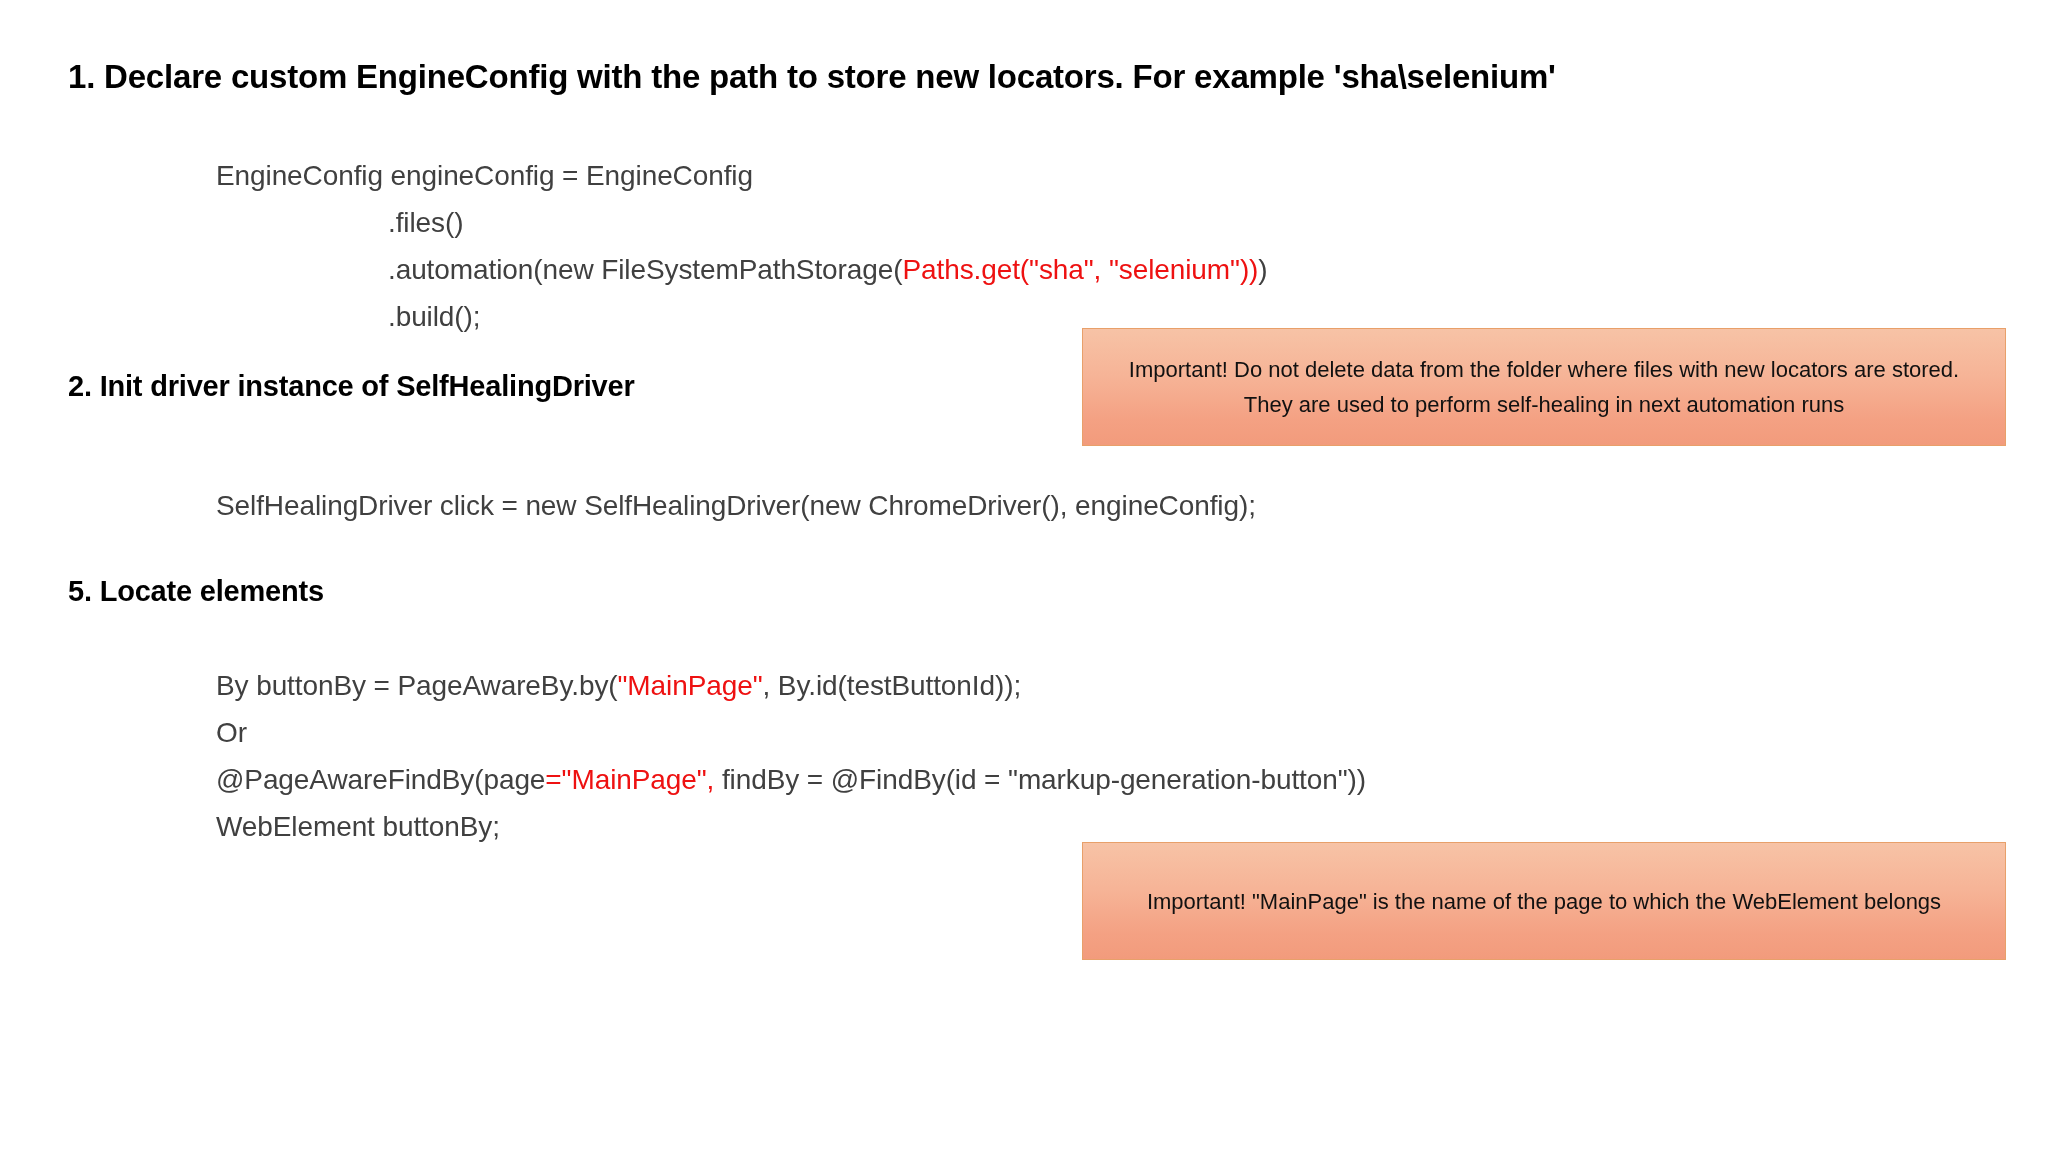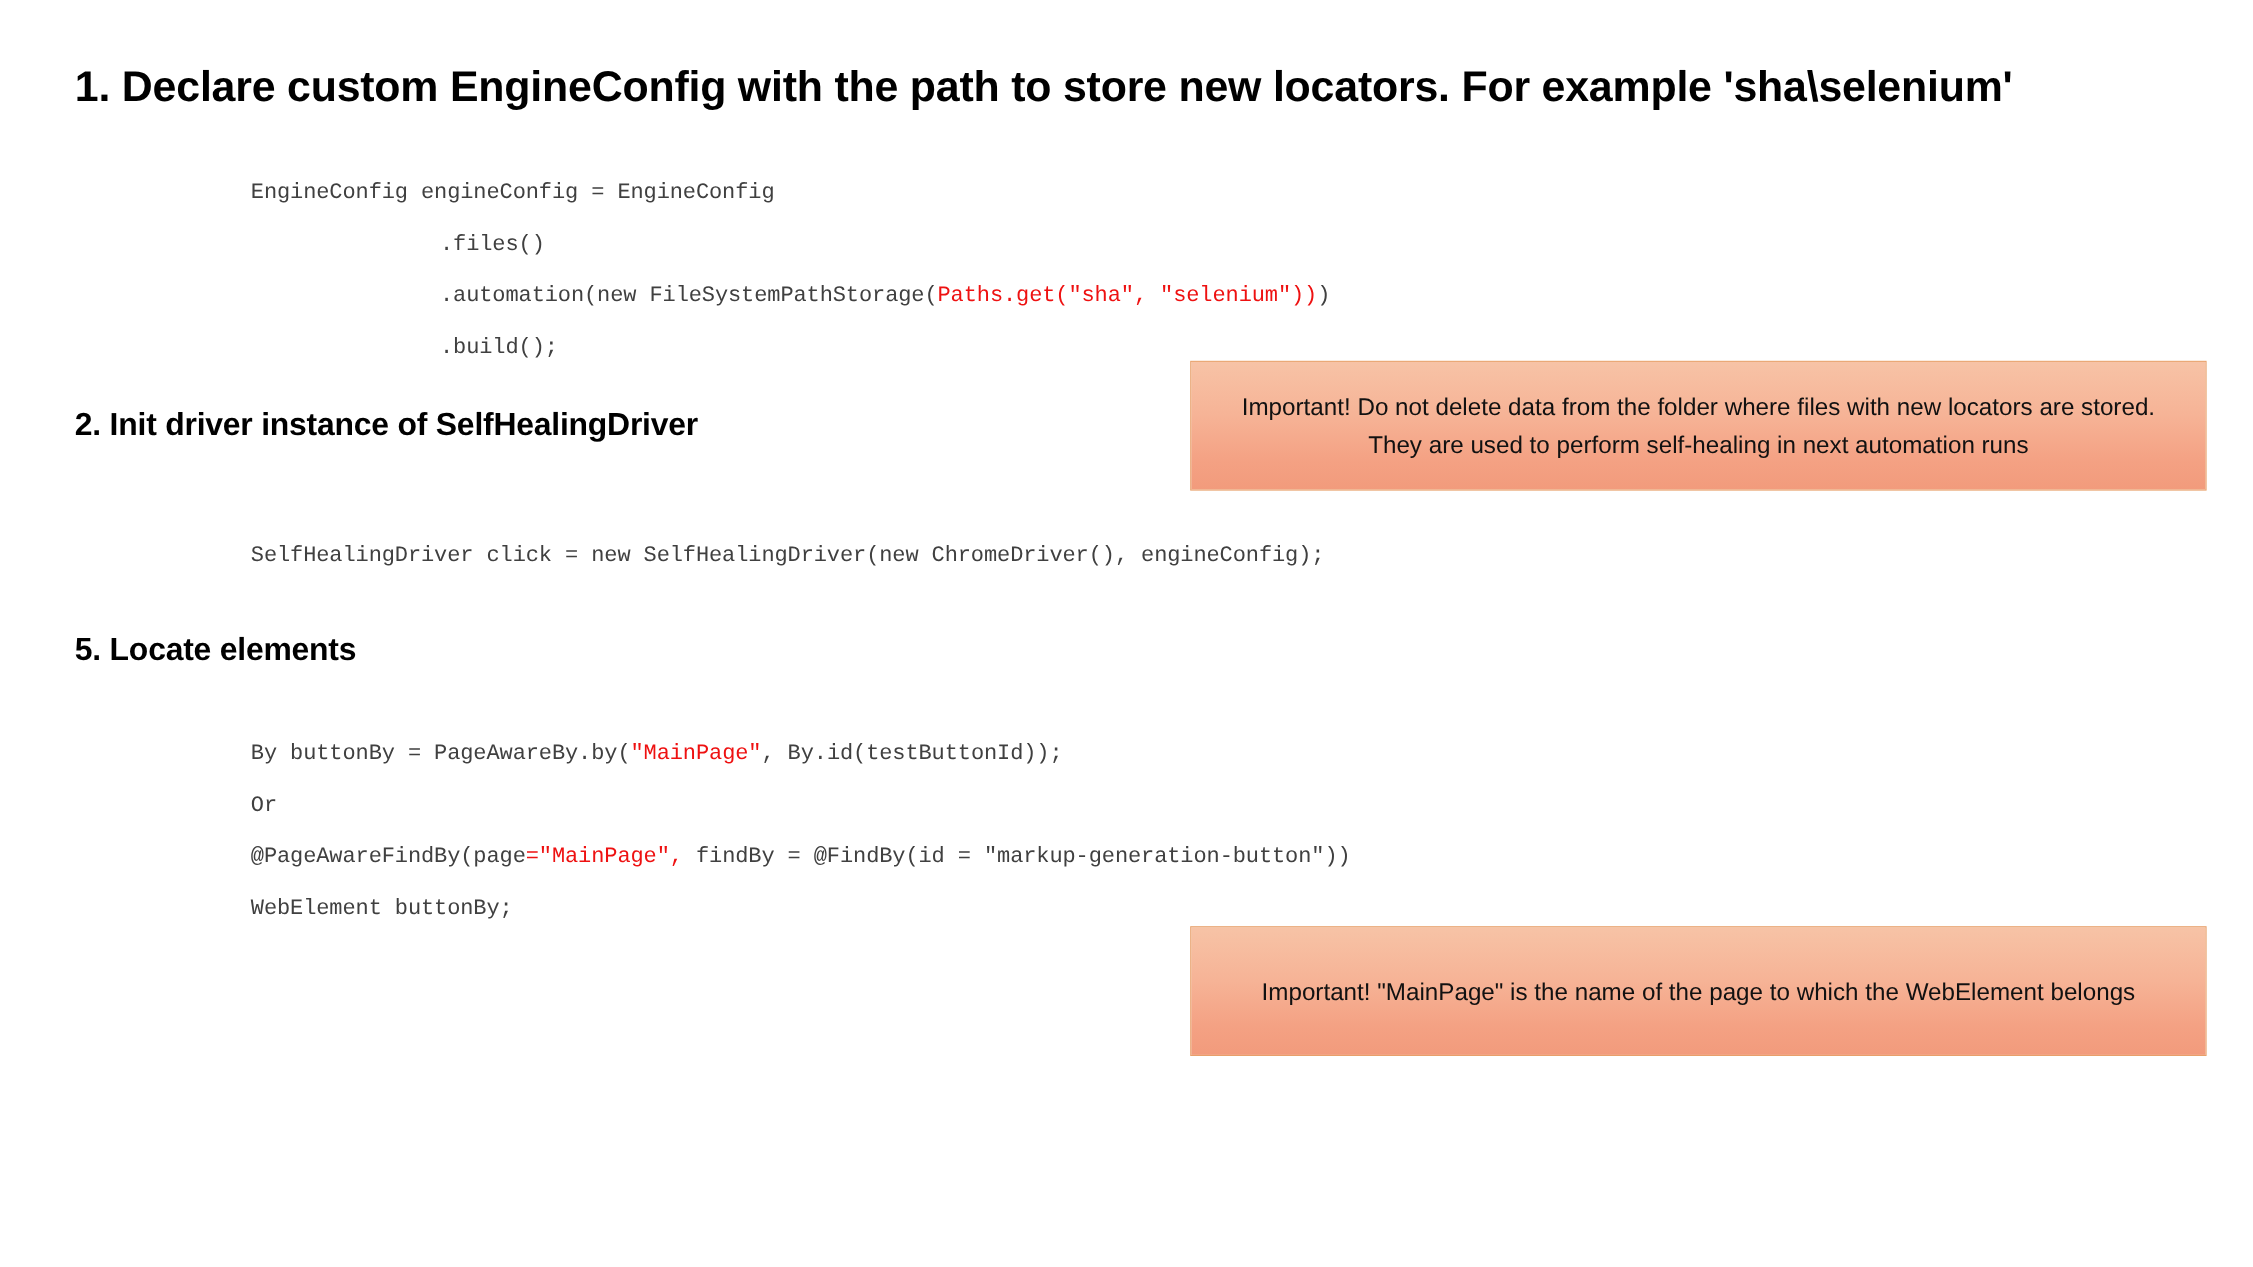--- a/index.html
+++ b/index.html
@@ -25,33 +25,33 @@
   
   .heading {
     position: absolute;
     left: 68px;
     font-family: "Liberation Sans", sans-serif;
     font-weight: bold;
     color: #000000;
     white-space: pre;
     letter-spacing: -0.2px;
   }
-  .heading-1 { top: 58px;  font-size: 39px; }
+  .heading-1 { top: 58px;  font-size: 33px; }
   .heading-2 { top: 370px; font-size: 29px; text-align: right; }
   .heading-3 { top: 575px; font-size: 29px; }
   .heading-4 { top: 900px; font-size: 29px; }
 
   
   .code {
     position: absolute;
-    left: 228px;
+    left: 216px;
     color: #404040;
-    font-family: Liberation Mono, monospace;
+    font-family: Liberation Sans, sans-serif;
     font-weight: normal;
-    font-size: 20px;
+    font-size: 28px;
     line-height: 47px;
     white-space: pre;
     letter-spacing: -0.1px;
   }
   .code .red {
     color: #ee1111;
   }
 
   .code-block-1 { top: 152px; }
   .code-block-2 { top: 482px; }

